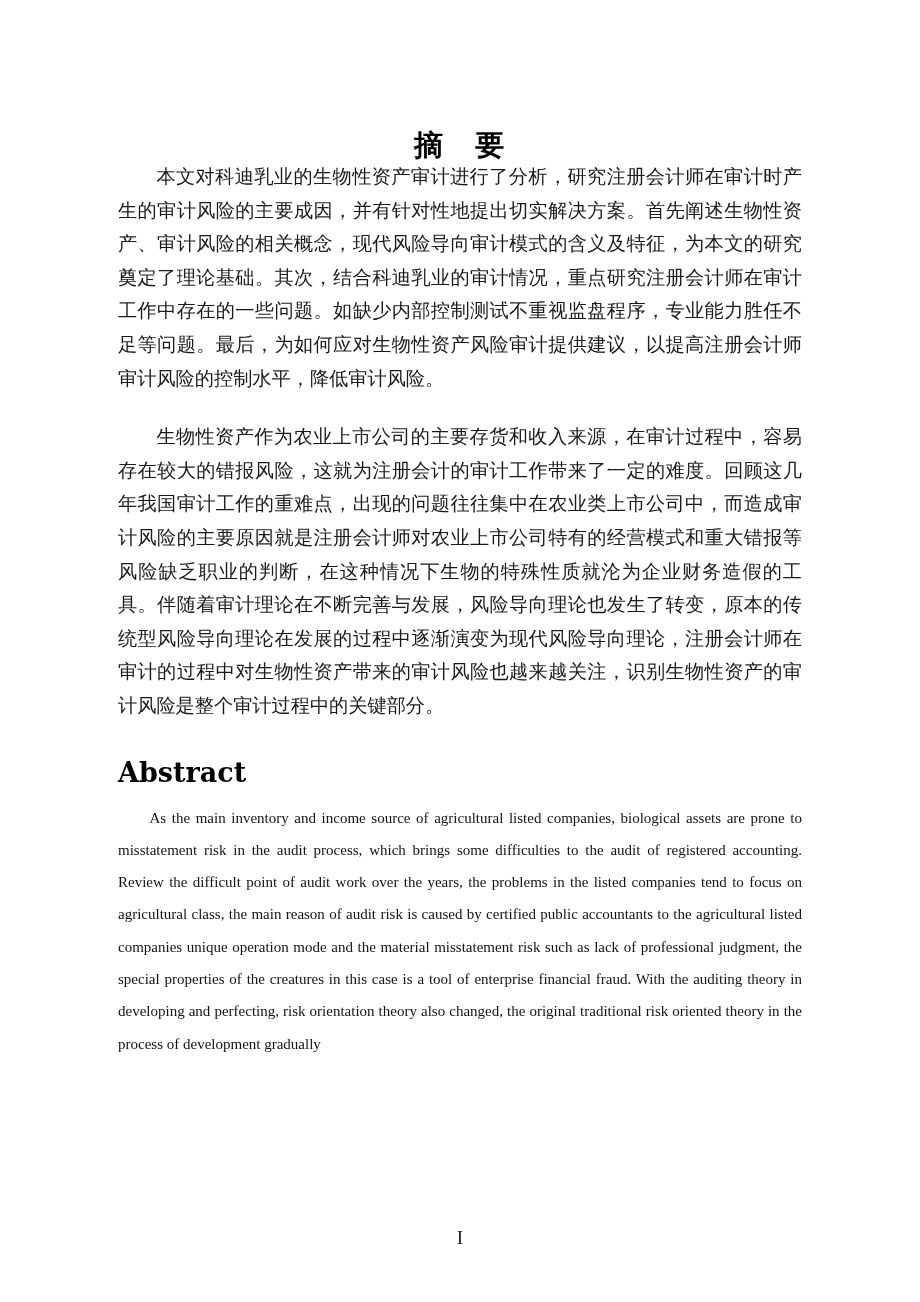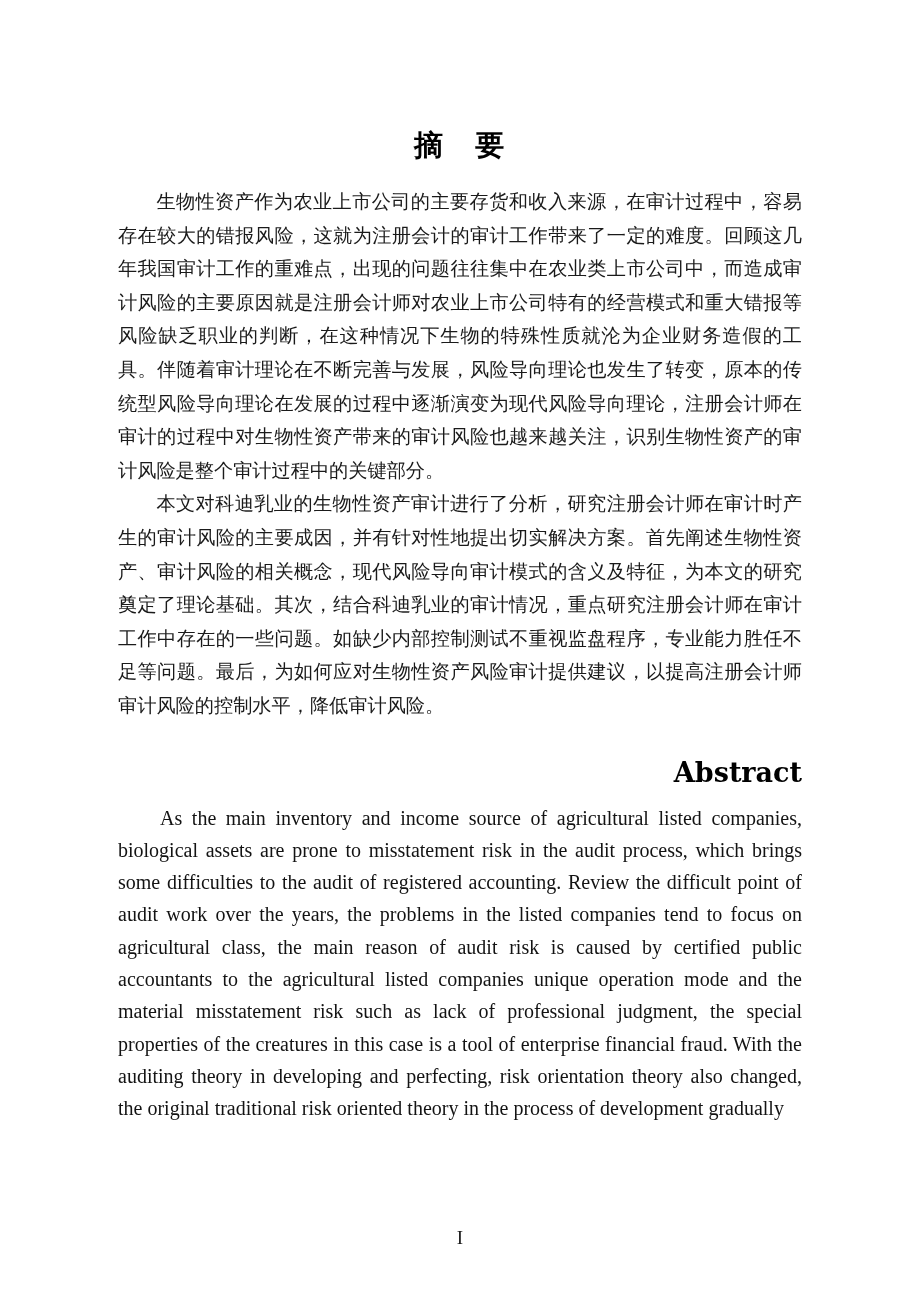--- a/index.html
+++ b/index.html
@@ -58,29 +58,29 @@
     font-family: "DejaVu Sans", "Liberation Sans", sans-serif;
     font-weight: bold;
     font-size: 19.2px;
   }
 
   
   .en-title {
     font-family: "DejaVu Serif", "Liberation Serif", serif;
     font-weight: bold;
     font-size: 27px;
-    text-align: right;
+    text-align: left;
     color: #000;
     margin: 0;
     padding-top: 36px;
     line-height: 1.0;
   }
   .en-para {
     font-family: "Liberation Serif", "DejaVu Serif", serif;
-    font-size: 20px;
+    font-size: 15px;
     line-height: 32.3px;
     color: #131313;
     text-align: justify;
     text-indent: 2.1em;
     margin: 0;
     padding-top: 16px;
     hyphens: none;
   }
 
   
@@ -97,23 +97,23 @@
   }
 </style>
 </head>
 <body>
 
 <div class="page">
   <div class="content">
 
     <h1 class="cn-title">摘　要</h1>
 
+    <p class="cn-para">本文对科迪乳业的生物性资产审计进行了分析，研究注册会计师在审计时产生的审计风险的主要成因，并有针对性地提出切实解决方案。首先阐述生物性资产、审计风险的相关概念，现代风险导向审计模式的含义及特征，为本文的研究奠定了理论基础。其次，结合科迪乳业的审计情况，重点研究注册会计师在审计工作中存在的一些问题。如缺少内部控制测试不重视监盘程序，专业能力胜任不足等问题。最后，为如何应对生物性资产风险审计提供建议，以提高注册会计师审计风险的控制水平，降低审计风险。</p>
+
     <p class="cn-para first">生物性资产作为农业上市公司的主要存货和收入来源，在审计过程中，容易存在较大的错报风险，这就为注册会计的审计工作带来了一定的难度。回顾这几年我国审计工作的重难点，出现的问题往往集中在农业类上市公司中，而造成审计风险的主要原因就是注册会计师对农业上市公司特有的经营模式和重大错报等风险缺乏职业的判断，在这种情况下生物的特殊性质就沦为企业财务造假的工具。伴随着审计理论在不断完善与发展，风险导向理论也发生了转变，原本的传统型风险导向理论在发展的过程中逐渐演变为现代风险导向理论，注册会计师在审计的过程中对生物性资产带来的审计风险也越来越关注，识别生物性资产的审计风险是整个审计过程中的关键部分。</p>
-
-    <p class="cn-para">本文对科迪乳业的生物性资产审计进行了分析，研究注册会计师在审计时产生的审计风险的主要成因，并有针对性地提出切实解决方案。首先阐述生物性资产、审计风险的相关概念，现代风险导向审计模式的含义及特征，为本文的研究奠定了理论基础。其次，结合科迪乳业的审计情况，重点研究注册会计师在审计工作中存在的一些问题。如缺少内部控制测试不重视监盘程序，专业能力胜任不足等问题。最后，为如何应对生物性资产风险审计提供建议，以提高注册会计师审计风险的控制水平，降低审计风险。</p>
 
 
     <h1 class="en-title">Abstract</h1>
 
     <p class="en-para">As the main inventory and income source of agricultural listed companies, biological assets are prone to misstatement risk in the audit process, which brings some difficulties to the audit of registered accounting. Review the difficult point of audit work over the years, the problems in the listed companies tend to focus on agricultural class, the main reason of audit risk is caused by certified public accountants to the agricultural listed companies unique operation mode and the material misstatement risk such as lack of professional judgment, the special properties of the creatures in this case is a tool of enterprise financial fraud. With the auditing theory in developing and perfecting, risk orientation theory also changed, the original traditional risk oriented theory in the process of development gradually</p>
 
   </div>
 
   <div class="page-number">I</div>
 </div>

